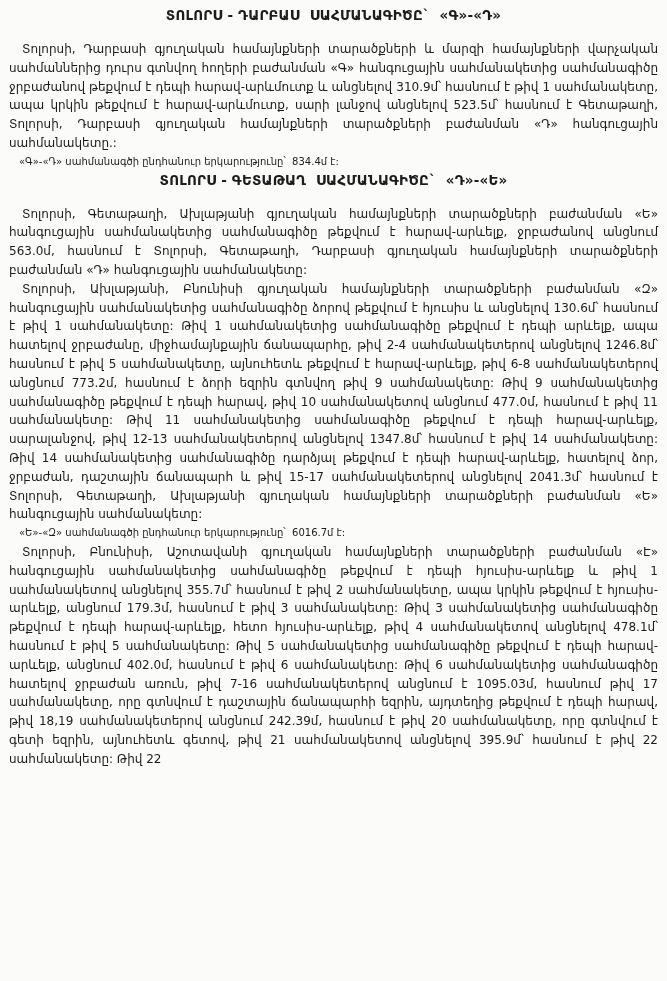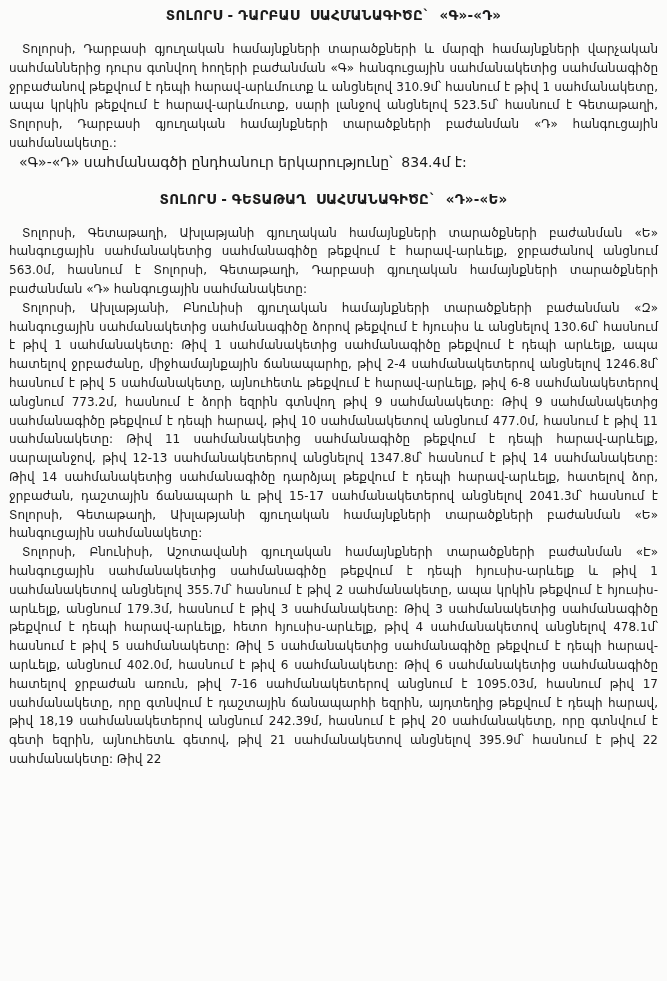--- a/index.html
+++ b/index.html
@@ -22,30 +22,30 @@
   .section { margin: 0; }
   .section-title {
     font-size: 13.5px;
     line-height: 17px;
     font-weight: 700;
     text-align: center;
     white-space: pre-wrap;
     letter-spacing: 0.2px;
     margin: 0 0 16px 0;
   }
-  .section + .section .section-title { margin-top: 19px; }
+  .section + .section .section-title { }
   .section-body {
     font-size: 12px;
     line-height: 18.8px;
     text-align: justify;
     text-indent: 13px;
     margin: 0;
   }
   .section-summary {
-    font-size: 14px;
+    font-size: 10px;
     line-height: 18.8px;
     margin: 0;
     padding-left: 10px;
     white-space: pre-wrap;
   }
   .section-summary:empty { display: none; }
 </style>
 </head>
 <body>
 
@@ -57,20 +57,21 @@
     <p class="section-summary">«Գ»-«Դ» սահմանագծի ընդհանուր երկարությունը՝  834.4մ է:</p>
   </div>
 
   <div class="section">
     <h3 class="section-title">ՏՈԼՈՐՍ - ԳԵՏԱԹԱՂ  ՍԱՀՄԱՆԱԳԻԾԸ`  «Դ»-«Ե»</h3>
     <p class="section-body">Տոլորսի, Գետաթաղի, Ախլաթյանի գյուղական համայնքների տարածքների բաժանման «Ե» հանգուցային սահմանակետից սահմանագիծը թեքվում է հարավ-արևելք, ջրբաժանով անցնում 563.0մ, հասնում է Տոլորսի, Գետաթաղի, Դարբասի գյուղական համայնքների տարածքների բաժանման «Դ» հանգուցային սահմանակետը:</p>
   </div>
 
   <div class="section">
     <p class="section-body">Տոլորսի, Ախլաթյանի, Բնունիսի գյուղական համայնքների տարածքների բաժանման «Զ» հանգուցային սահմանակետից սահմանագիծը ձորով թեքվում է հյուսիս և անցնելով 130.6մ՝ հասնում է թիվ 1 սահմանակետը: Թիվ 1 սահմանակետից սահմանագիծը թեքվում է դեպի արևելք, ապա հատելով ջրբաժանը, միջհամայնքային ճանապարհը, թիվ 2-4 սահմանակետերով անցնելով 1246.8մ՝ հասնում է թիվ 5 սահմանակետը, այնուհետև թեքվում է հարավ-արևելք, թիվ 6-8 սահմանակետերով անցնում 773.2մ, հասնում է ձորի եզրին գտնվող թիվ 9 սահմանակետը: Թիվ 9 սահմանակետից սահմանագիծը թեքվում է դեպի հարավ, թիվ 10 սահմանակետով անցնում 477.0մ, հասնում է թիվ 11 սահմանակետը: Թիվ 11 սահմանակետից սահմանագիծը թեքվում է դեպի հարավ-արևելք, սարալանջով, թիվ 12-13 սահմանակետերով անցնելով 1347.8մ՝ հասնում է թիվ 14 սահմանակետը: Թիվ 14 սահմանակետից սահմանագիծը դարձյալ թեքվում է դեպի հարավ-արևելք, հատելով ձոր, ջրբաժան, դաշտային ճանապարհ և թիվ 15-17 սահմանակետերով անցնելով 2041.3մ՝ հասնում է Տոլորսի, Գետաթաղի, Ախլաթյանի գյուղական համայնքների տարածքների բաժանման «Ե» հանգուցային սահմանակետը:</p>
+    <p class="section-summary">«Ե»-«Զ» սահմանագծի ընդհանուր երկարությունը՝  6016.7մ է:</p>
   </div>
 
   <div class="section">
     <p class="section-body">Տոլորսի, Բնունիսի, Աշոտավանի գյուղական համայնքների տարածքների բաժանման «Է» հանգուցային սահմանակետից սահմանագիծը թեքվում է դեպի հյուսիս-արևելք և թիվ 1 սահմանակետով անցնելով 355.7մ՝ հասնում է թիվ 2 սահմանակետը, ապա կրկին թեքվում է  հյուսիս-արևելք, անցնում 179.3մ, հասնում է թիվ 3 սահմանակետը: Թիվ 3 սահմանակետից սահմանագիծը թեքվում է դեպի հարավ-արևելք, հետո հյուսիս-արևելք, թիվ 4 սահմանակետով անցնելով 478.1մ՝ հասնում է թիվ 5 սահմանակետը: Թիվ 5 սահմանակետից սահմանագիծը թեքվում է դեպի հարավ-արևելք, անցնում 402.0մ, հասնում է թիվ 6 սահմանակետը: Թիվ 6 սահմանակետից սահմանագիծը հատելով ջրբաժան առուն, թիվ 7-16 սահմանակետերով անցնում է 1095.03մ, հասնում թիվ 17 սահմանակետը, որը գտնվում է դաշտային ճանապարհի եզրին, այդտեղից թեքվում է դեպի հարավ, թիվ 18,19 սահմանակետերով անցնում 242.39մ, հասնում է թիվ 20 սահմանակետը, որը գտնվում է գետի եզրին, այնուհետև գետով, թիվ 21 սահմանակետով անցնելով 395.9մ՝ հասնում է թիվ 22 սահմանակետը: Թիվ 22</p>
 
   </div>
 
 </div>
 
 </body></html>

